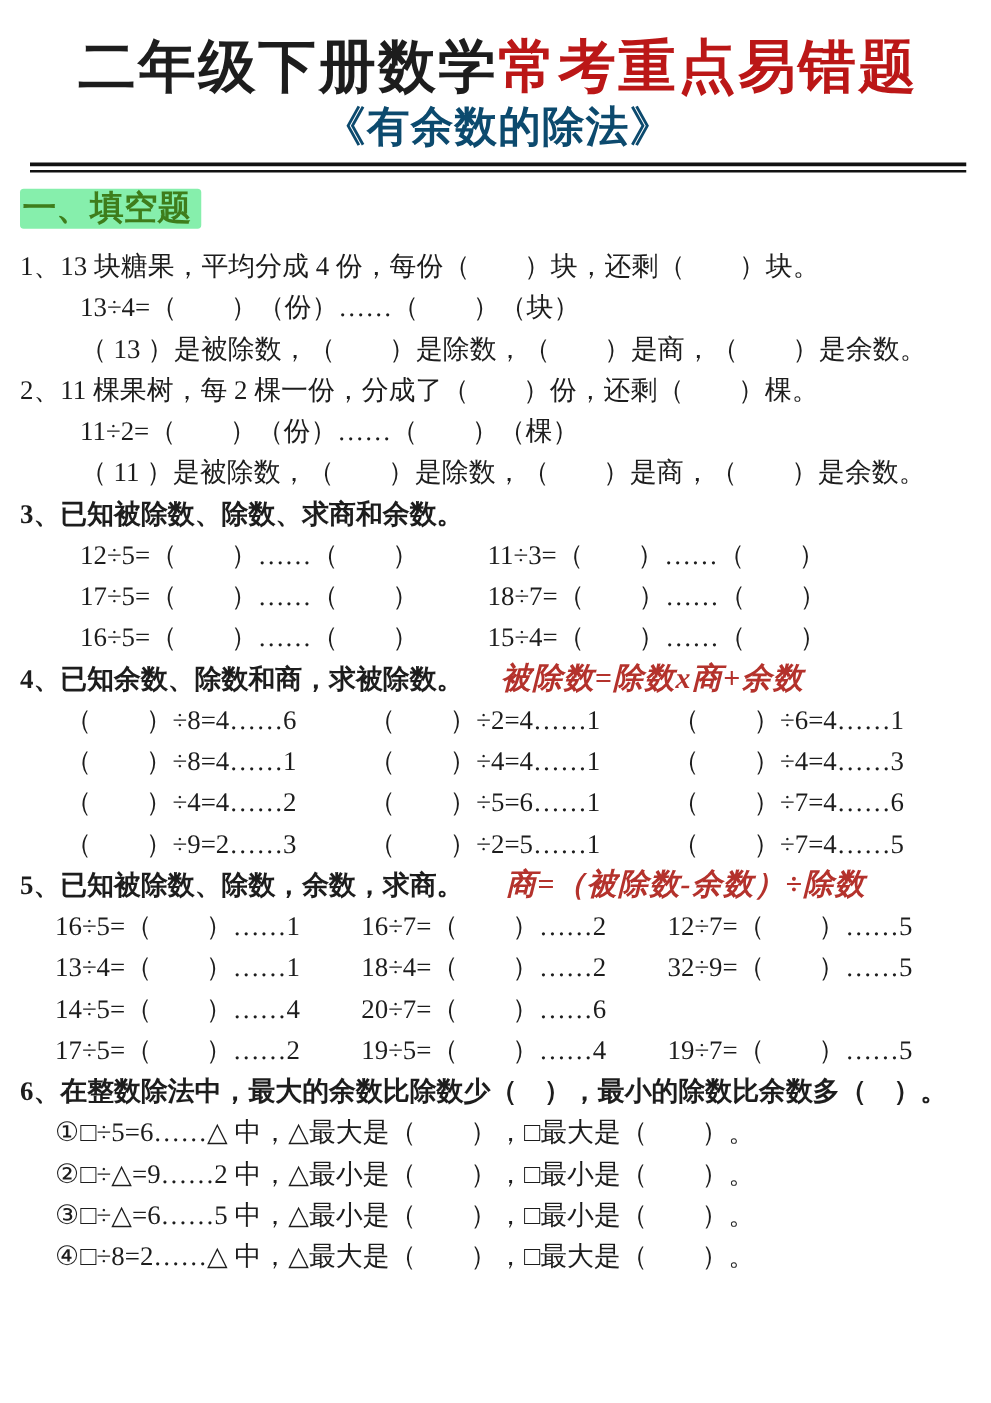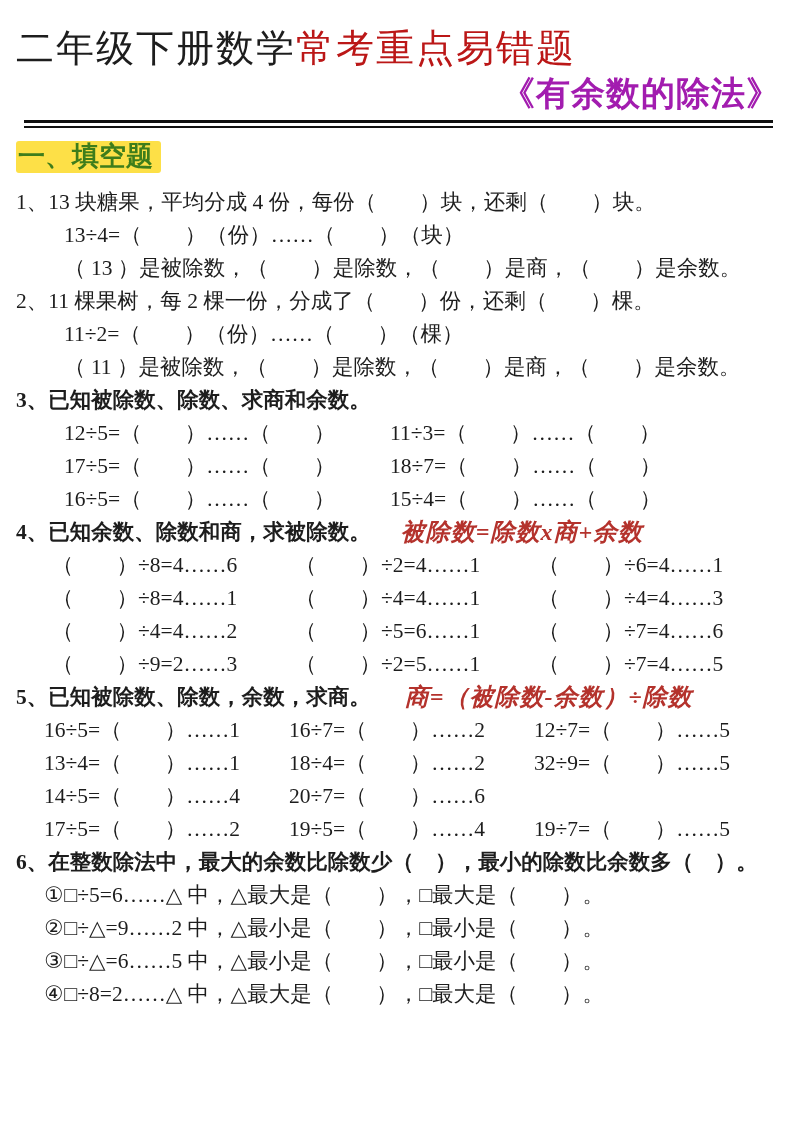--- a/index.html
+++ b/index.html
@@ -10,49 +10,49 @@
   }
   .page {
     width: 793px; height: 1122px;
     box-sizing: border-box;
     padding: 26px 12px 0 16px;
     font-family: "Liberation Serif", "DejaVu Serif", "DejaVu Sans", serif;
     color: #1d1d1d;
     position: relative;
   }
   .title {
-    text-align: left;
-    font-size: 38px;
-    font-weight: 400;
+    text-align: center;
+    font-size: 46px;
+    font-weight: 700;
     line-height: 1.2;
     letter-spacing: 2px;
     white-space: nowrap;
   }
   .title .t-red { color: #bb1717; }
   .subtitle {
-    text-align: right;
-    color: #a21caf;
+    text-align: center;
+    color: #0c4a6e;
     font-size: 34px;
     font-weight: 900;
     line-height: 1.2;
     margin-top: 2px;
     letter-spacing: 1px;
   }
   .rule {
     margin: 6px 8px 0 8px;
     height: 3px;
     border-top: 3px solid #111;
     border-bottom: 2px solid #111;
   }
   .section { margin-top: 10px; line-height: 36px; }
   .section-label {
     font-size: 27px;
     font-weight: 900;
     color: #3e7d1b;
-    background: #fde047;
+    background: #86efac;
     padding: 0 8px 2px 2px;
     border-radius: 3px;
   }
   .q { margin-top: 0; }
   .q.first { margin-top: 8px; }
   .line {
     font-size: 21.5px;
     line-height: 33px;
     white-space: pre;
   }

